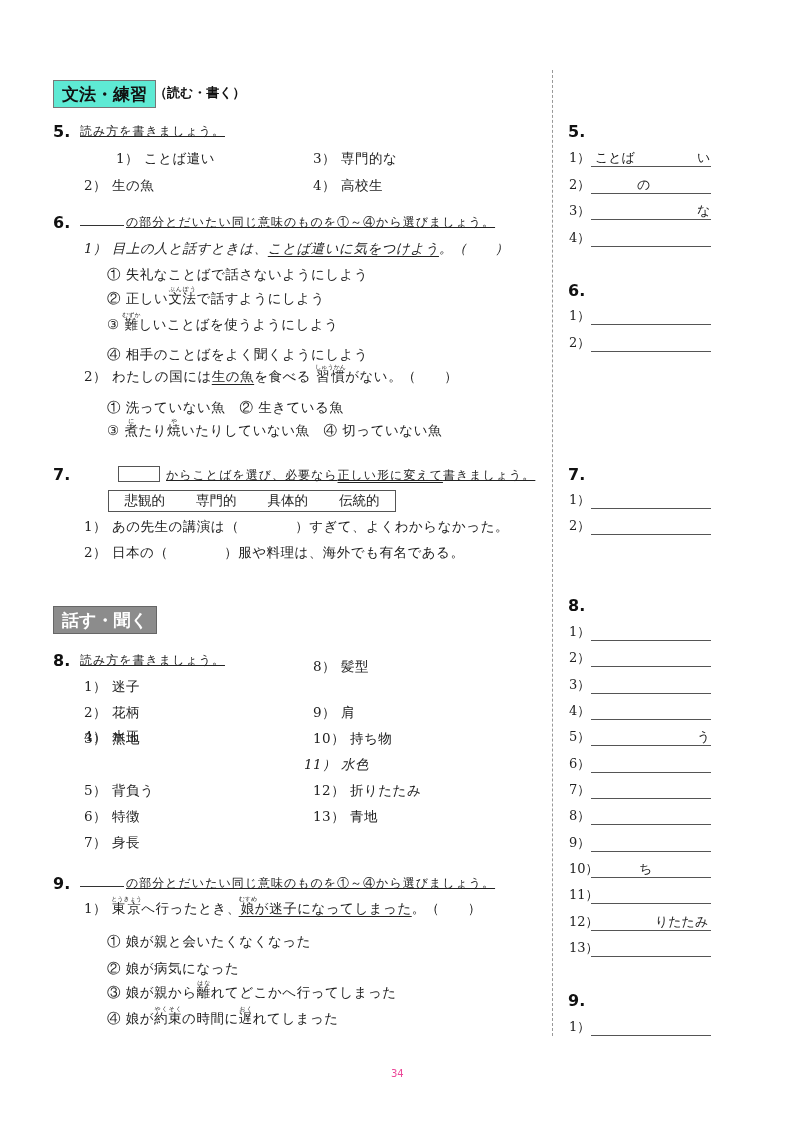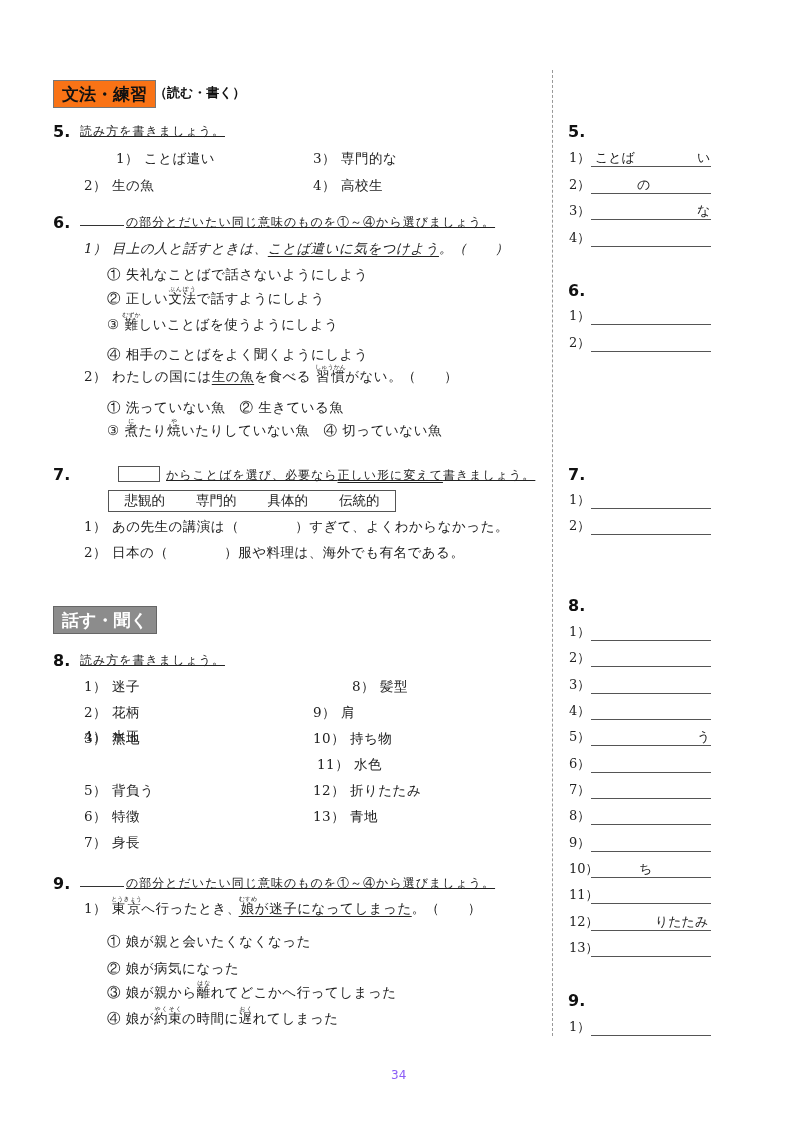--- a/index.html
+++ b/index.html
@@ -2,21 +2,21 @@
 <html><head>
 <meta charset="utf-8">
 <style>
   * { box-sizing: border-box; margin: 0; padding: 0; }
   html, body { width: 800px; height: 1129px; background: #ffffff; }
   body { position: relative; font-family: "DejaVu Serif", "Liberation Serif", serif; color: #222; overflow: hidden; }
   .abs { position: absolute; }
   .sans { font-family: "DejaVu Sans", "Liberation Sans", sans-serif; }
 
   
-  .sec-box { border: 1px solid #777; background: #f97316; font-weight: bold; font-size: 17px; padding: 2px 8px; line-height: 22px; color: #111; }
+  .sec-box { border: 1px solid #777; background: #5eead4; font-weight: bold; font-size: 17px; padding: 2px 8px; line-height: 22px; color: #111; }
   .sec-sub { font-weight: bold; font-size: 13px; color: #111; }
   .sec-box-dark { background: #8c8c8c; border: 1px solid #666; color: #fff; font-weight: bold; font-size: 17px; padding: 2px 8px; line-height: 22px; }
 
   .qnum { font-weight: bold; font-size: 16px; color: #111; }
   .qtext { font-size: 12px; letter-spacing: 1px; text-decoration: underline; }
   .line { font-size: 13.5px; white-space: nowrap; letter-spacing: 0.5px; }
   .ul { text-decoration: underline; text-underline-offset: 3px; }
   .blank-ul { display: inline-block; width: 44px; border-bottom: 1px solid #333; height: 12px; vertical-align: baseline; margin-right: 2px; }
   .blank-box { display: inline-block; width: 42px; height: 16px; border: 1px solid #555; vertical-align: -3px; margin-right: 6px; }
   .word-box { border: 1px solid #555; font-size: 13.5px; padding: 1px 0; display: flex; justify-content: space-around; width: 288px; }
@@ -26,21 +26,21 @@
 
   .divider { left: 552px; top: 70px; height: 966px; border-left: 1.5px dashed #999; }
 
   
   .ans-num { font-weight: bold; font-size: 16px; color: #111; }
   .ans-row { width: 145px; height: 20px; font-size: 13px; }
   .ans-row .lbl { position: absolute; left: 0; top: 0; width: 22px; }
   .ans-row .fill { position: absolute; left: 22px; top: 0; width: 120px; height: 18px; border-bottom: 1px solid #555; }
   .ans-row .hint { position: absolute; top: 0; font-size: 13px; }
 
-  .page-num { font-family: "DejaVu Sans", "Liberation Sans", sans-serif; font-size: 12px; color: #8b5cf6; }
+  .page-num { font-family: "DejaVu Sans", "Liberation Sans", sans-serif; font-size: 10px; color: #ec4899; }
 </style>
 </head>
 <body>
 
 <div class="abs sec-box sans" style="left:53px; top:80px;">文法・練習</div>
 <div class="abs sec-sub sans" style="left:154px; top:84px;">（読む・書く）</div>
 
 <div class="abs qnum sans" style="left:53px; top:122px;">5.</div>
 <div class="abs qtext" style="left:80px; top:123px;">読み方を書きましょう。</div>
 <div class="abs line" style="left:84px; top:150px;margin-left:32px;"><span>1）</span> <span>ことば遣い</span></div>
@@ -78,24 +78,24 @@
 <div class="abs qtext" style="left:80px; top:652px;">読み方を書きましょう。</div>
 
 <div class="abs line" style="left:84px; top:678px;"><span>1）</span> <span>迷子</span></div>
 <div class="abs line" style="left:84px; top:704px;"><span>2）</span> <span>花柄</span></div>
 <div class="abs line" style="left:84px; top:730px;"><span>3）</span> <span>無地</span></div>
 <div class="abs line" style="left:84px; top:728px;"><span>4）</span> <span>水玉</span></div>
 <div class="abs line" style="left:84px; top:782px;"><span>5）</span> <span>背負う</span></div>
 <div class="abs line" style="left:84px; top:808px;"><span>6）</span> <span>特徴</span></div>
 <div class="abs line" style="left:84px; top:834px;"><span>7）</span> <span>身長</span></div>
 
-<div class="abs line" style="left:313px; top:678px;margin-left:39px;"><span>8）</span> <span>髪型</span></div>
+<div class="abs line" style="left:313px; top:658px;"><span>8）</span> <span>髪型</span></div>
 <div class="abs line" style="left:313px; top:704px;"><span>9）</span> <span>肩</span></div>
 <div class="abs line" style="left:313px; top:730px;"><span>10）</span> <span>持ち物</span></div>
-<div class="abs line" style="left:317px; top:756px;"><span>11）</span> <span>水色</span></div>
+<div class="abs line" style="left:304px; top:756px;font-style:italic;"><span>11）</span> <span>水色</span></div>
 <div class="abs line" style="left:313px; top:782px;"><span>12）</span> <span>折りたたみ</span></div>
 <div class="abs line" style="left:313px; top:808px;"><span>13）</span> <span>青地</span></div>
 
 <div class="abs qnum sans" style="left:53px; top:874px;">9.</div>
 <div class="abs qtext" style="left:80px; top:875px;"><span class="blank-ul"></span><span>の部分とだいたい同じ意味のものを①～④から選びましょう。</span></div>
 
 <div class="abs line" style="left:84px; top:896px;"><span>1）</span> <ruby><span>東京</span><rt>とうきょう</rt></ruby><span>へ行ったとき、</span><span class="ul"><ruby><span>娘</span><rt>むすめ</rt></ruby><span>が迷子になってしまった</span></span><span>。（　　）</span></div>
 <div class="abs line" style="left:107px; top:933px;">① 娘が親と会いたくなくなった</div>
 <div class="abs line" style="left:107px; top:960px;">② 娘が病気になった</div>
 <div class="abs line" style="left:107px; top:980px;"><span>③ 娘が親から</span><ruby><span>離</span><rt>はな</rt></ruby><span>れてどこかへ行ってしまった</span></div>

